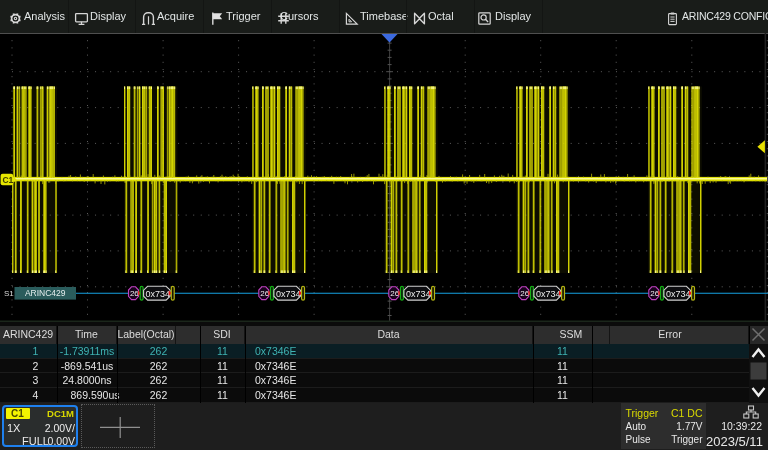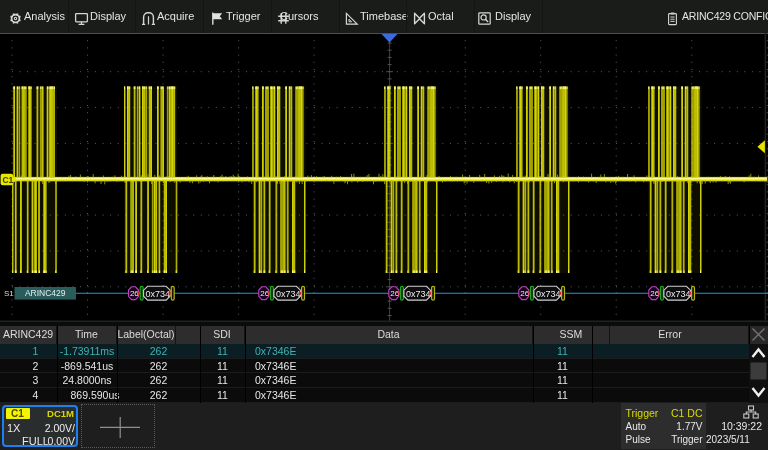--- a/index.html
+++ b/index.html
@@ -35,21 +35,21 @@
 .br{position:absolute;right:1px;font-size:10.5px;color:#ececec}
 #xbox{position:absolute;left:81px;top:1.5px;width:74px;height:44px;border:1px dotted #5a5a5a}
 .ibox{position:absolute;top:0.8px;height:46px;background:#2d2d2d;font-size:10px}
 .ih{position:absolute;left:5px;right:3px;top:3.5px;font-size:10.5px}
 .ir{position:absolute;left:5px;right:3px;color:#e8e8e8;white-space:nowrap}
 .ir span:last-child{float:right}
 .ir1{top:17.5px}
 .ir2{top:31px}
 #lan{position:absolute;left:743px;top:2px}
 #clk1{position:absolute;left:706px;top:17.5px;width:56px;text-align:right;color:#e8e8e8;font-size:10.5px}
-#clk2{position:absolute;left:706px;top:31.5px;width:56px;text-align:left;color:#e8e8e8;font-size:10px}
+#clk2{position:absolute;left:706px;top:31.5px;width:56px;text-align:left;color:#e8e8e8;font-size:13px}
 </style></head>
 <body>
 <div id="topbar">
     <div class="mi" style="left:8px"><svg width="15" height="15" viewBox="0 0 15 15" style="vertical-align:-3px">
         <circle cx="7.5" cy="7.5" r="3.9" stroke="#d6d6d6" fill="none" stroke-width="1.6"></circle>
         <circle cx="7.5" cy="7.5" r="1.2" stroke="#d6d6d6" fill="none" stroke-width="1.1"></circle>
         <path d="M10.6 8.8L12.5 9.6M8.8 10.6L9.6 12.5M6.2 10.6L5.4 12.5M4.4 8.8L2.5 9.6M4.4 6.2L2.5 5.4M6.2 4.4L5.4 2.5M8.8 4.4L9.6 2.5M10.6 6.2L12.5 5.4" stroke="#d6d6d6" fill="none" stroke-width="1.9"></path>
       </svg></div>
     <div class="mt" style="left:24px">Analysis</div>
     <div class="mi" style="left:74px"><svg width="15" height="15" viewBox="0 0 15 15" style="vertical-align:-3px">

